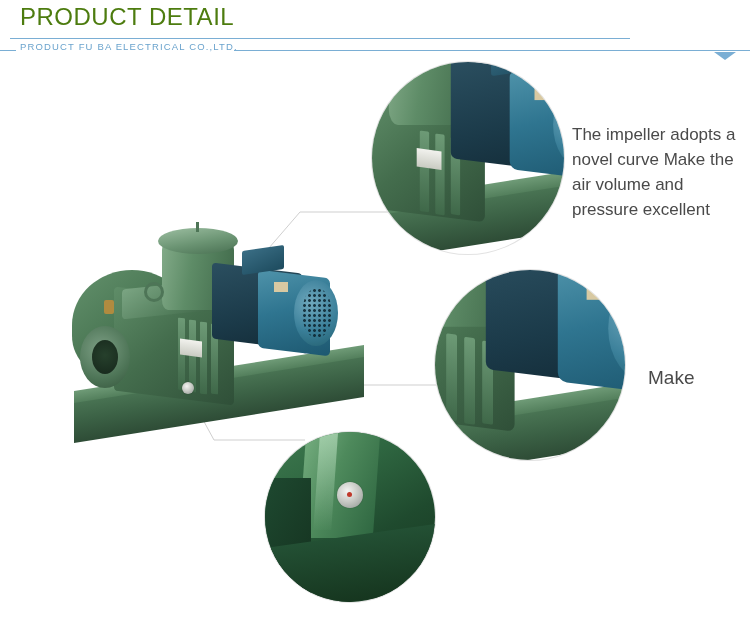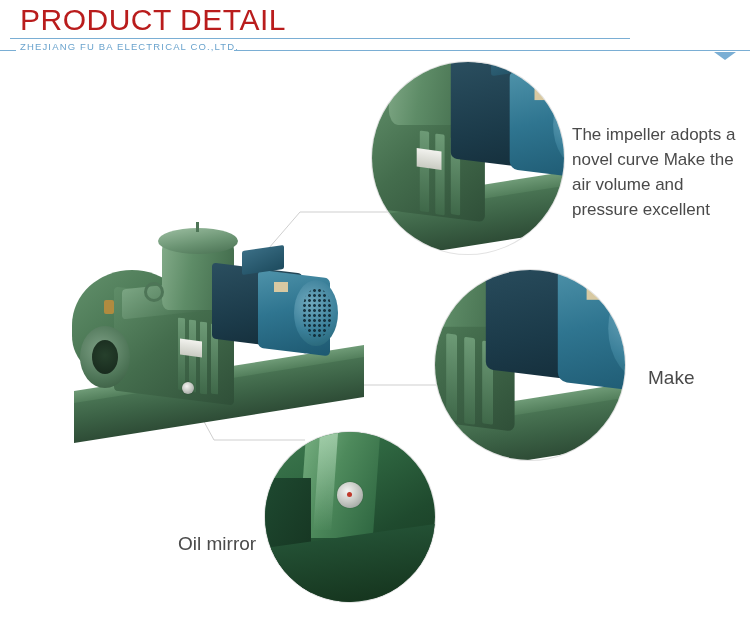--- a/index.html
+++ b/index.html
@@ -20,23 +20,23 @@
 
   
   #header {
     position: absolute;
     left: 0; top: 0;
     width: 750px; height: 62px;
   }
   #header-title {
     position: absolute;
     left: 20px; top: 3px;
-    font-size: 30px;
+    font-size: 24px;
     letter-spacing: 0.5px;
-    color: #b91c1c;
+    color: #4d7c0f;
     font-weight: 400;
     white-space: nowrap;
   }
   #rule-top {
     position: absolute;
     left: 10px; top: 38px;
     width: 620px; height: 1px;
     background: #7aaed4;
   }
   #rule-bottom-left {
@@ -177,21 +177,21 @@
 <body>
 
 <div id="page">
 
   <div id="header">
     <div id="header-title">PRODUCT DETAIL</div>
 
     <div id="rule-top"></div>
     <div id="rule-bottom-left"></div>
 
-    <div id="header-subtitle">ZHEJIANG FU BA ELECTRICAL CO.,LTD.</div>
+    <div id="header-subtitle">PRODUCT FU BA ELECTRICAL CO.,LTD.</div>
 
     <div id="rule-bottom-right"></div>
 
     <div id="chevron-down"></div>
   </div>
 
   <svg class="connector-diag" style="left:0; top:0; width:750px; height:634px;">
 
     <polyline points="256,263 300,212 420,212" fill="none" stroke="#cfcfcf" stroke-width="1"></polyline>
 
@@ -295,15 +295,14 @@
     <div class="mach" style="left:0px; top:104px; width:170px; height:66px;
                 background:linear-gradient(180deg,#235034 0%,#16361f 100%); transform:skewY(-8deg);"></div>
     <div class="mach oil-sight" style="left:72px; top:50px; width:26px; height:26px;"></div>
     <div class="mach oil-sight-dot" style="left:82px; top:60px; width:5px; height:5px;"></div>
   </div>
 
   <div class="caption" id="caption-impeller">The impeller adopts a novel curve Make the air volume and pressure excellent</div>
 
   <div class="caption" id="caption-motor">Make</div>
 
-  <div class="caption" id="caption-oil-mirror">Oil mirror</div>
 
 </div>
 
 </body></html>

